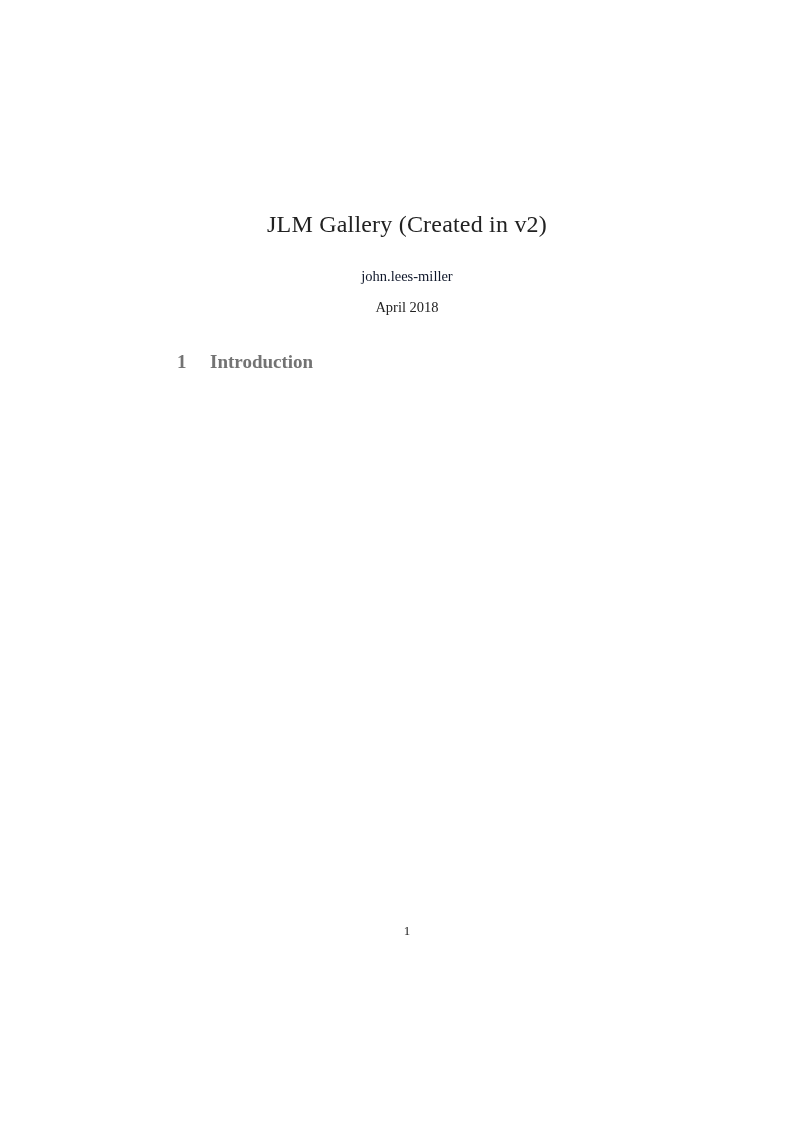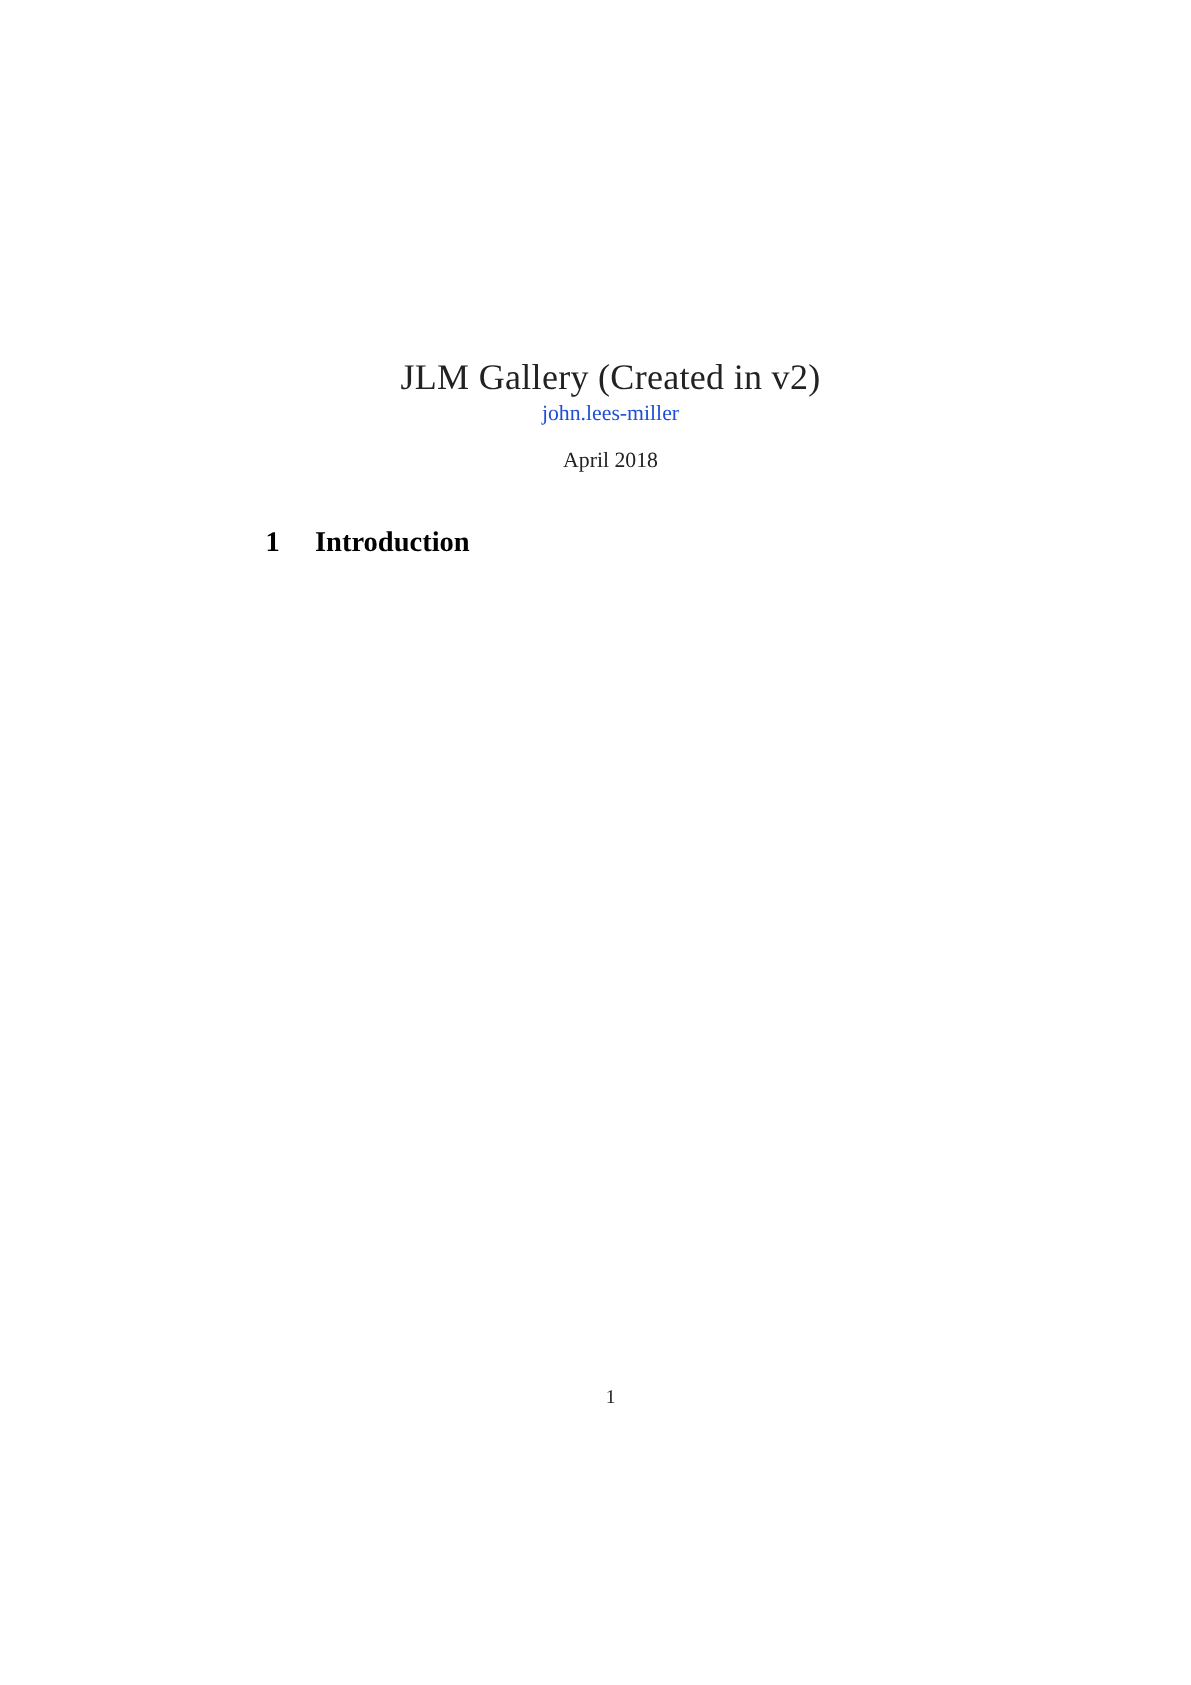--- a/index.html
+++ b/index.html
@@ -27,48 +27,47 @@
   .doc-title {
     position: absolute;
     top: 211px;
     left: 0;
     width: 100%;
     text-align: center;
     font-size: 24px;
     font-weight: 400;
     letter-spacing: 0.2px;
     color: #222222;
-    margin-top: 28px;
   }
   .doc-author {
     position: absolute;
     top: 268px;
     left: 0;
     width: 100%;
     text-align: center;
     font-size: 14.5px;
-    color: #1d4ed8;
+    color: #0f172a;
   }
   .doc-date {
     position: absolute;
     top: 299px;
     left: 0;
     width: 100%;
     text-align: center;
     font-size: 14.5px;
     color: #222222;
   }
   .section-heading {
     position: absolute;
     top: 351px;
     left: 0;
     width: 100%;
     font-size: 19px;
     font-weight: 700;
-    color: #000000;
+    color: #737373;
     white-space: nowrap;
   }
   .section-number {
     display: inline-block;
     min-width: 33px;
   }
   .page-number {
     position: absolute;
     top: 923px;
     left: 0;

